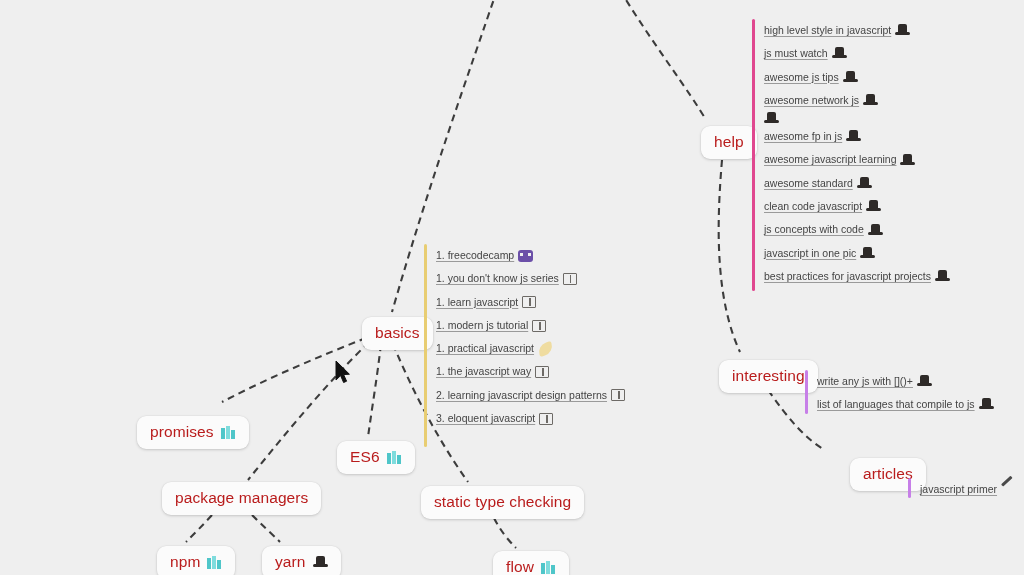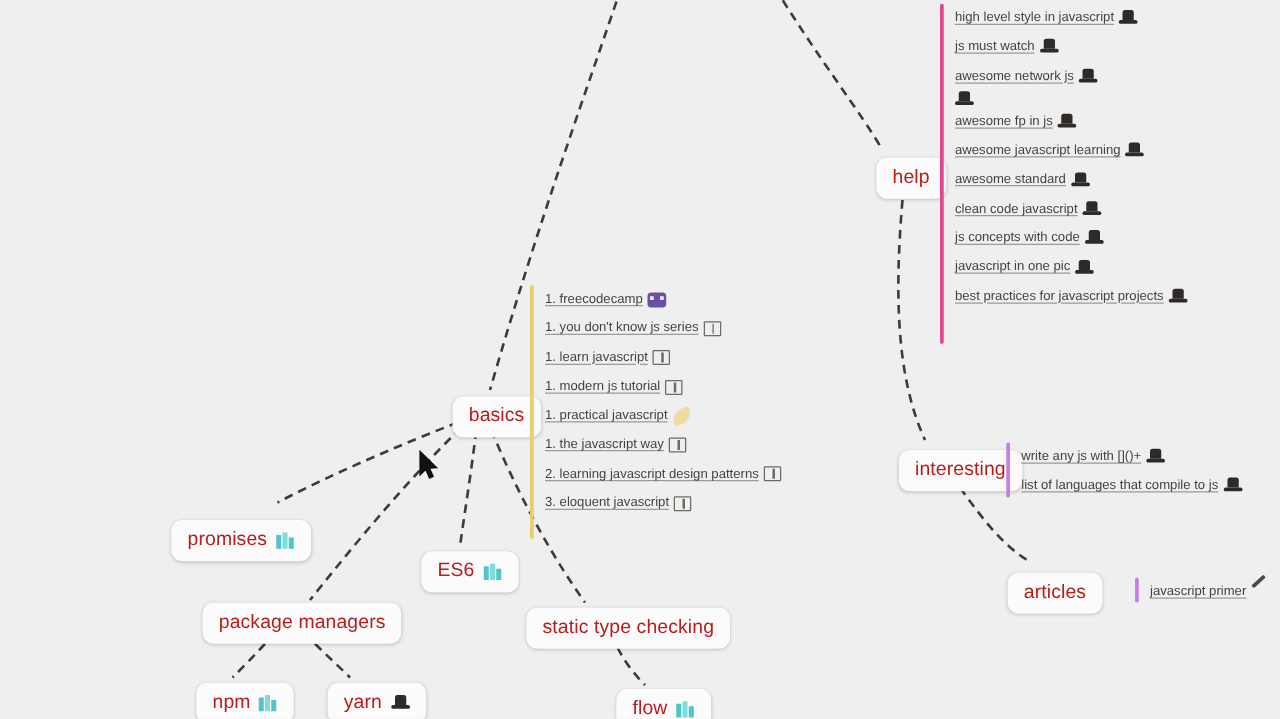--- a/index.html
+++ b/index.html
@@ -52,21 +52,21 @@
   .ico-game::before{ content:""; position:absolute; left:2px; top:3px; width:3px; height:3px; background:#efefef; }
   .ico-game::after{ content:""; position:absolute; right:2px; top:3px; width:3px; height:3px; background:#efefef; }
   .ico-sun { width:13px; height:10px; position:relative; }
   .ico-sun::before{content:""; position:absolute; left:0; top:3px; width:4px;height:4px;border-radius:50%;background:#d8b43a;}
   .ico-sun::after{content:""; position:absolute; left:7px; top:3px; width:4px;height:4px;border-radius:50%;background:#d8b43a;}
   .ico-banana { width:15px; height:12px; background:#efdca0; border-radius: 10px 2px 10px 2px; transform: rotate(-18deg); }
   .ico-pencil { width:15px; height:13px; position:relative; }
   .ico-pencil::before{ content:""; position:absolute; left:1px; top:1px; width:13px; height:3px;
      background:#4a4a4a; transform: rotate(-42deg); transform-origin: left center; border-radius:1px; }
   
-  .linklist { position: absolute; }
+  .linklist { position: absolute; margin-top: 16px; }
   .linklist .bar {
     position: absolute; left: 0; top: 0; bottom: 0; width: 3px; border-radius: 2px;
   }
   .linklist ul { list-style: none; margin: 0; padding: 0 0 0 12px; }
   .linklist li {
     font-size: 10.5px;
     line-height: 23.3px;
     color: #444;
     white-space: nowrap;
     display: flex;
@@ -158,21 +158,21 @@
           <i></i>
           <i></i>
         </span>
       </div>
       <div class="node" style="left: 701px; top: 126px;">
         <span>help</span>
       </div>
       <div class="node" style="left: 719px; top: 360px;">
         <span>interesting</span>
       </div>
-      <div class="node" style="left: 806px; top: 458px;">
+      <div class="node" style="left: 850px; top: 458px;">
         <span>articles</span>
       </div>
     </div>
 
   <div id="lists">
       <div class="linklist" id="basics-list" style="left: 424px; top: 228px; height: 203px;">
         <div class="bar" style="background: rgb(232, 205, 114);"></div>
         <ul>
           <li>
             <span class="txt">1. freecodecamp</span>
@@ -219,20 +219,27 @@
             </span>
           </li>
           <li>
             <span class="txt">js must watch</span>
             <span class="ico ico-hat">
               <i></i>
               <i></i>
             </span>
           </li>
           <li>
+            <span class="txt">awesome js tips</span>
+            <span class="ico ico-hat">
+              <i></i>
+              <i></i>
+            </span>
+          </li>
+          <li>
             <span class="txt">awesome network js</span>
             <span class="ico ico-hat">
               <i></i>
               <i></i>
             </span>
           </li>
           <li>
             <span class="ico ico-hat">
               <i></i>
               <i></i>

